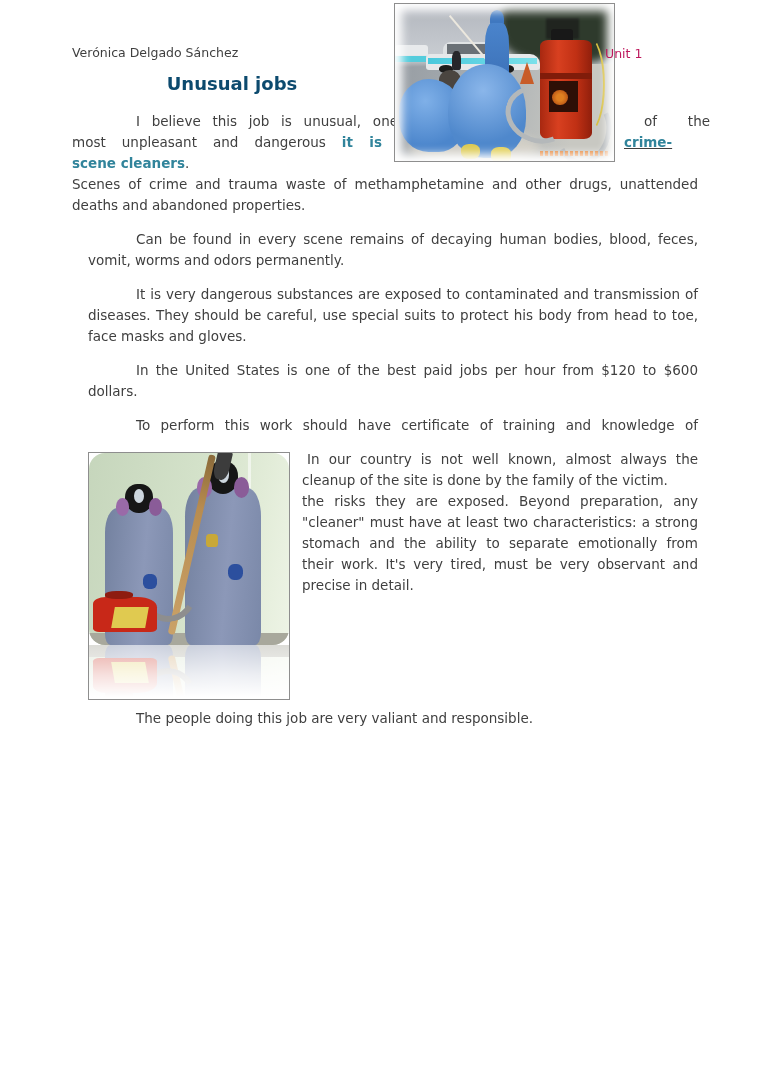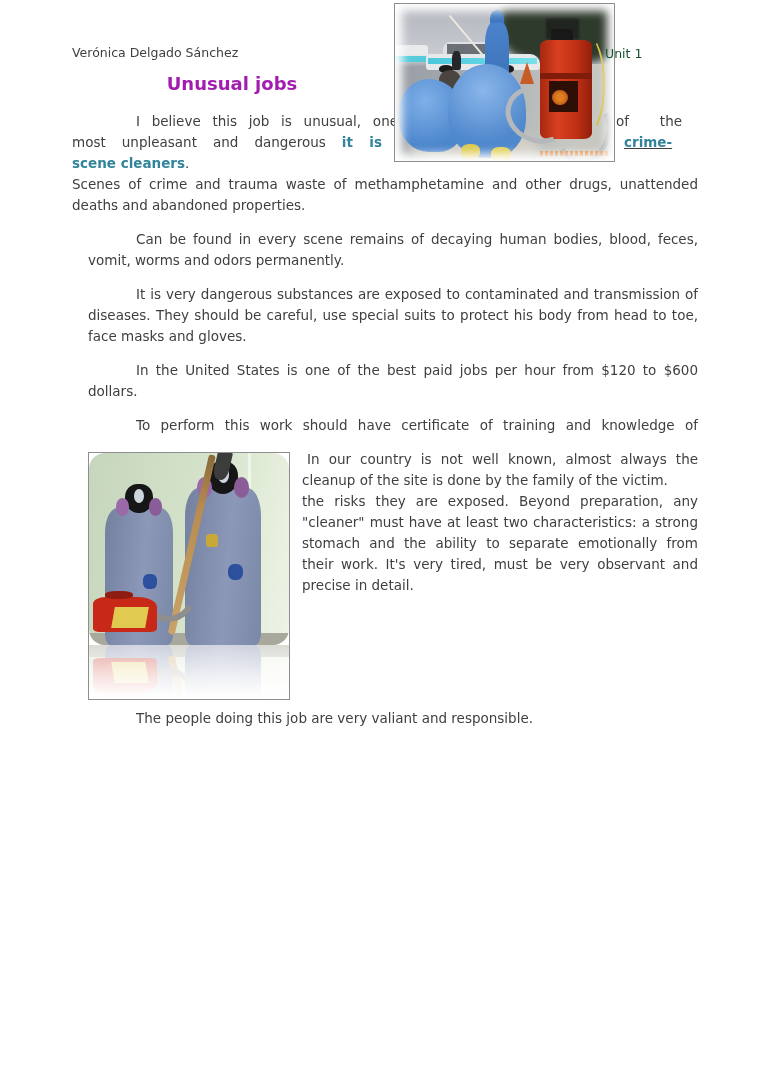--- a/index.html
+++ b/index.html
@@ -1,30 +1,30 @@
 <!DOCTYPE html>
 <html><head>
 <meta charset="utf-8">
 <style>
   html,body{margin:0;padding:0;background:#fff;}
   .page{position:relative;width:768px;height:1087px;background:#ffffff;overflow:hidden;
         font-family:"DejaVu Sans",sans-serif;color:#3f3f3f;}
   .content{position:relative;padding:0 70px 0 72px;}
   .header-row{margin-top:45px;font-size:12.5px;height:17px;}
-  .unit-label{position:absolute;left:605px;top:46px;font-size:12.5px;color:#14532d;z-index:3;}
-  .doc-title{width:320px;margin-top:11px;text-align:center;font-size:18px;font-weight:bold;color:#a21caf;height:22px;}
+  .unit-label{position:absolute;left:605px;top:46px;font-size:12.5px;color:#be185d;z-index:3;}
+  .doc-title{width:320px;margin-top:11px;text-align:center;font-size:18px;font-weight:bold;color:#0c4a6e;height:22px;}
   .accent{color:#31849B;font-weight:bold;}
   p,.pline{font-size:13.5px;line-height:21px;margin:0;}
   .jline{text-align:justify;text-align-last:justify;}
   .just{text-align:justify;}
   .indent{text-indent:48px;margin-left:16px;}
   .small-indent{text-indent:5px;}
   .gap{margin-top:13px;}
   .p1l{width:310px;}
-  .p1-right1{position:absolute;left:616px;top:111px;width:66px;z-index:3;}
+  .p1-right1{position:absolute;left:644px;top:111px;width:66px;z-index:3;}
   .p1-right2{position:absolute;left:624px;top:132px;z-index:3;text-decoration:underline;}
 
   
   .photo-top{position:absolute;left:394px;top:3px;width:221px;height:159px;border:1px solid #8e8e8e;
              box-sizing:border-box;background:#fff;z-index:1;}
   .tscene{position:relative;width:219px;height:157px;overflow:hidden;}
   .tscene div{position:absolute;}
   .t-sky{left:0;right:0;top:0;height:40%;background:linear-gradient(#b2b6bd,#cdd1d6);}
   .t-trees{right:-6%;top:-10%;width:58%;height:48%;background:#2e3a2c;border-radius:40%;filter:blur(4px);}
   .t-house{right:16%;top:9%;width:15%;height:13%;background:#20241f;filter:blur(1px);}

